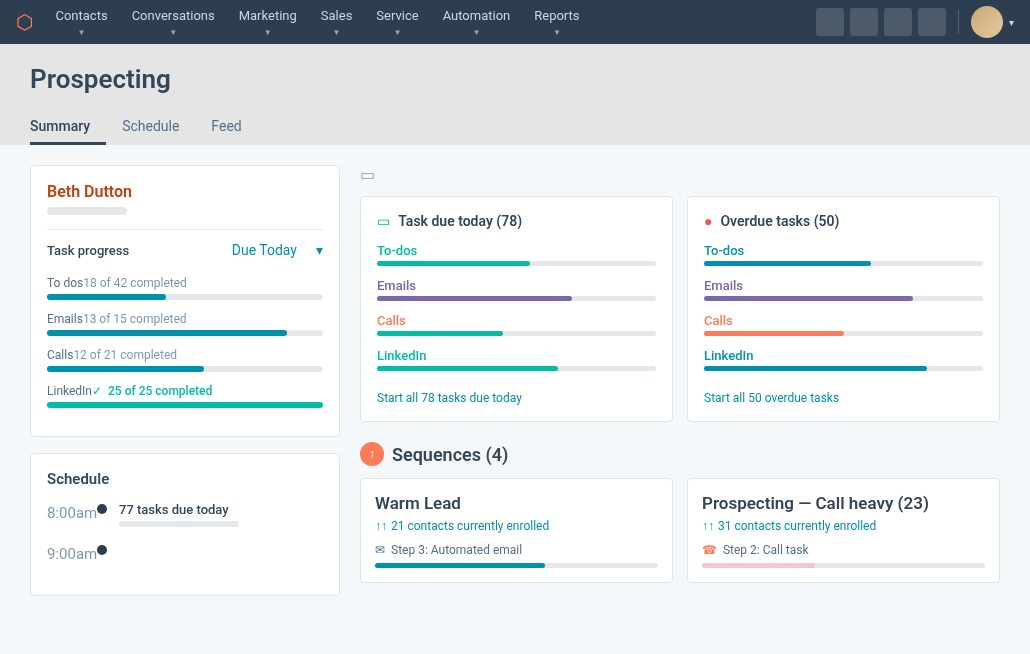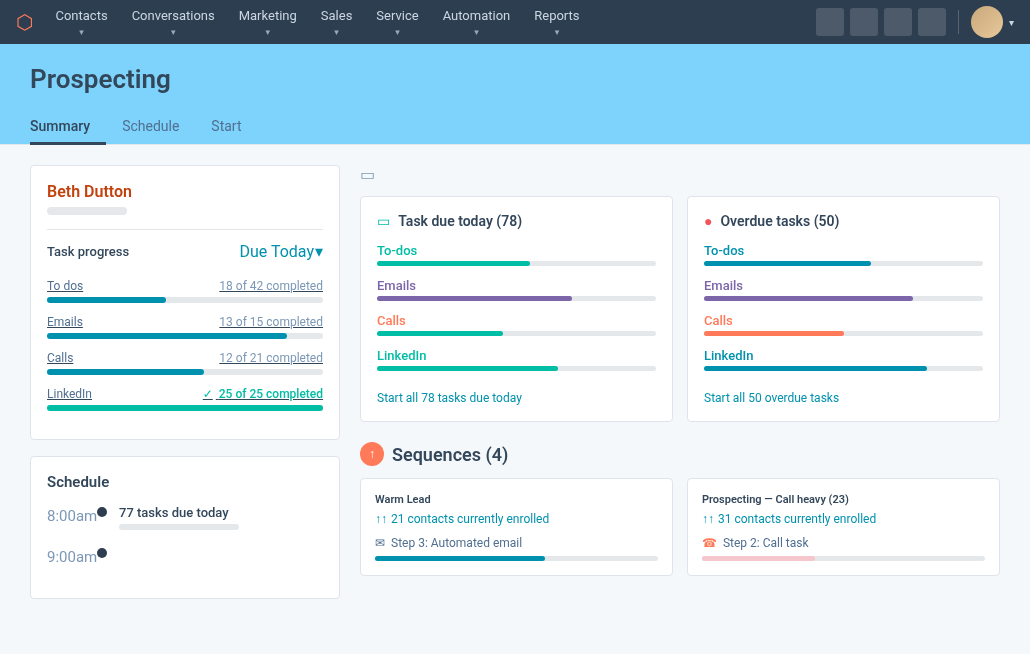--- a/index.html
+++ b/index.html
@@ -41,21 +41,21 @@
       display: flex; align-items: center; justify-content: center;
     }
     .nav-divider { width: 1px; height: 24px; background: rgba(255,255,255,0.2); margin: 0 8px; }
     .nav-avatar-placeholder { width: 32px; height: 32px; border-radius: 50%; background: #c9a87c; }
     .nav-dropdown-arrow { color: #cbd6e2; font-size: 10px; margin-left: 2px; }
 
     
     .page-container { background: #fff; min-height: calc(654px - 44px); }
 
     
-    .page-header { padding: 20px 30px 0 30px; background: #7dd3fc; border-bottom: 1px solid #e5e8eb; }
+    .page-header { padding: 20px 30px 0 30px; background: #e5e5e5; border-bottom: 1px solid #e5e8eb; }
     .page-title { font-size: 26px; font-weight: 600; color: #33475b; margin-bottom: 16px; }
 
     
     .tabs { display: flex; gap: 0; }
     .tab {
       padding: 8px 16px;
       font-size: 14px;
       cursor: pointer;
       color: #516f90;
       border-bottom: 3px solid transparent;
@@ -77,24 +77,24 @@
       border-radius: 4px;
       padding: 16px;
       margin-bottom: 16px;
     }
     .user-name { font-size: 16px; font-weight: 600; color: #c2410c; margin-bottom: 6px; }
     .user-subtitle-bar { height: 8px; background: #e5e8eb; border-radius: 4px; width: 80px; margin-bottom: 14px; }
     .divider-line { height: 1px; background: #e5e8eb; margin-bottom: 12px; }
 
     .task-progress-header { display: flex; justify-content: space-between; align-items: center; margin-bottom: 18px; }
     .task-progress-title { font-size: 13px; font-weight: 500; color: #33475b; }
-    .due-today-btn { color: #0091ae; font-size: 16px; cursor: pointer; display: flex; align-items: center; gap: 1px; }
+    .due-today-btn { color: #0091ae; font-size: 14px; cursor: pointer; display: flex; align-items: center; gap: 19px; }
 
     .task-row { margin-bottom: 12px; }
-    .task-row-header { display: flex; justify-content: space-between; margin-bottom: 4px; text-decoration: underline; }
+    .task-row-header { display: flex; margin-bottom: 4px; }
     .task-label { font-size: 12px; color: #516f90; }
     .task-count { font-size: 12px; color: #7c98b6; }
     .task-count.completed { color: #00bda5; font-weight: 500; }
     .progress-bar-bg { height: 6px; background: #e5e8eb; border-radius: 3px; width: 100%; }
     .progress-bar-fill { height: 6px; border-radius: 3px; }
 
     
     .schedule-section { background: #fff; border: 1px solid #dfe3eb; border-radius: 4px; padding: 16px; }
     .schedule-title { font-size: 15px; font-weight: 600; color: #33475b; margin-bottom: 14px; }
     .schedule-item { display: flex; gap: 12px; margin-bottom: 16px; align-items: flex-start; }
@@ -144,21 +144,21 @@
     .sequences-title { font-size: 18px; font-weight: 600; color: #33475b; }
 
     .seq-cards-row { display: flex; gap: 14px; }
     .seq-card {
       flex: 1;
       background: #fff;
       border: 1px solid #dfe3eb;
       border-radius: 4px;
       padding: 14px;
     }
-    .seq-card-title { font-size: 11px; font-weight: 600; color: #33475b; margin-bottom: 6px; }
+    .seq-card-title { font-size: 17px; font-weight: 600; color: #33475b; margin-bottom: 6px; }
     .seq-enrolled { color: #0091ae; font-size: 12px; cursor: pointer; display: flex; align-items: center; gap: 4px; margin-bottom: 10px; }
     .seq-step { font-size: 12px; color: #516f90; display: flex; align-items: center; gap: 6px; margin-bottom: 6px; }
     .seq-step-icon { font-size: 12px; }
     .seq-bar-bg { height: 5px; background: #e5e8eb; border-radius: 3px; margin-top: 6px; }
     .seq-bar-fill { height: 5px; border-radius: 3px; }
 
     
     .color-teal { background: #00bda5; }
     .color-blue { background: #0091ae; }
     .color-purple { background: #7c65a9; }
@@ -215,21 +215,21 @@
   <span class="nav-dropdown-arrow">▾</span>
 </nav>
 
 <div class="page-container">
 
   <div class="page-header">
     <h1 class="page-title">Prospecting</h1>
     <div class="tabs">
       <div class="tab active">Summary</div>
       <div class="tab">Schedule</div>
-      <div class="tab">Start</div>
+      <div class="tab">Feed</div>
     </div>
   </div>
 
   <div class="main-content">
 
     <div class="left-panel">
 
       <div class="user-card">
         <div class="user-name">Beth Dutton</div>
         <div class="user-subtitle-bar"></div>

